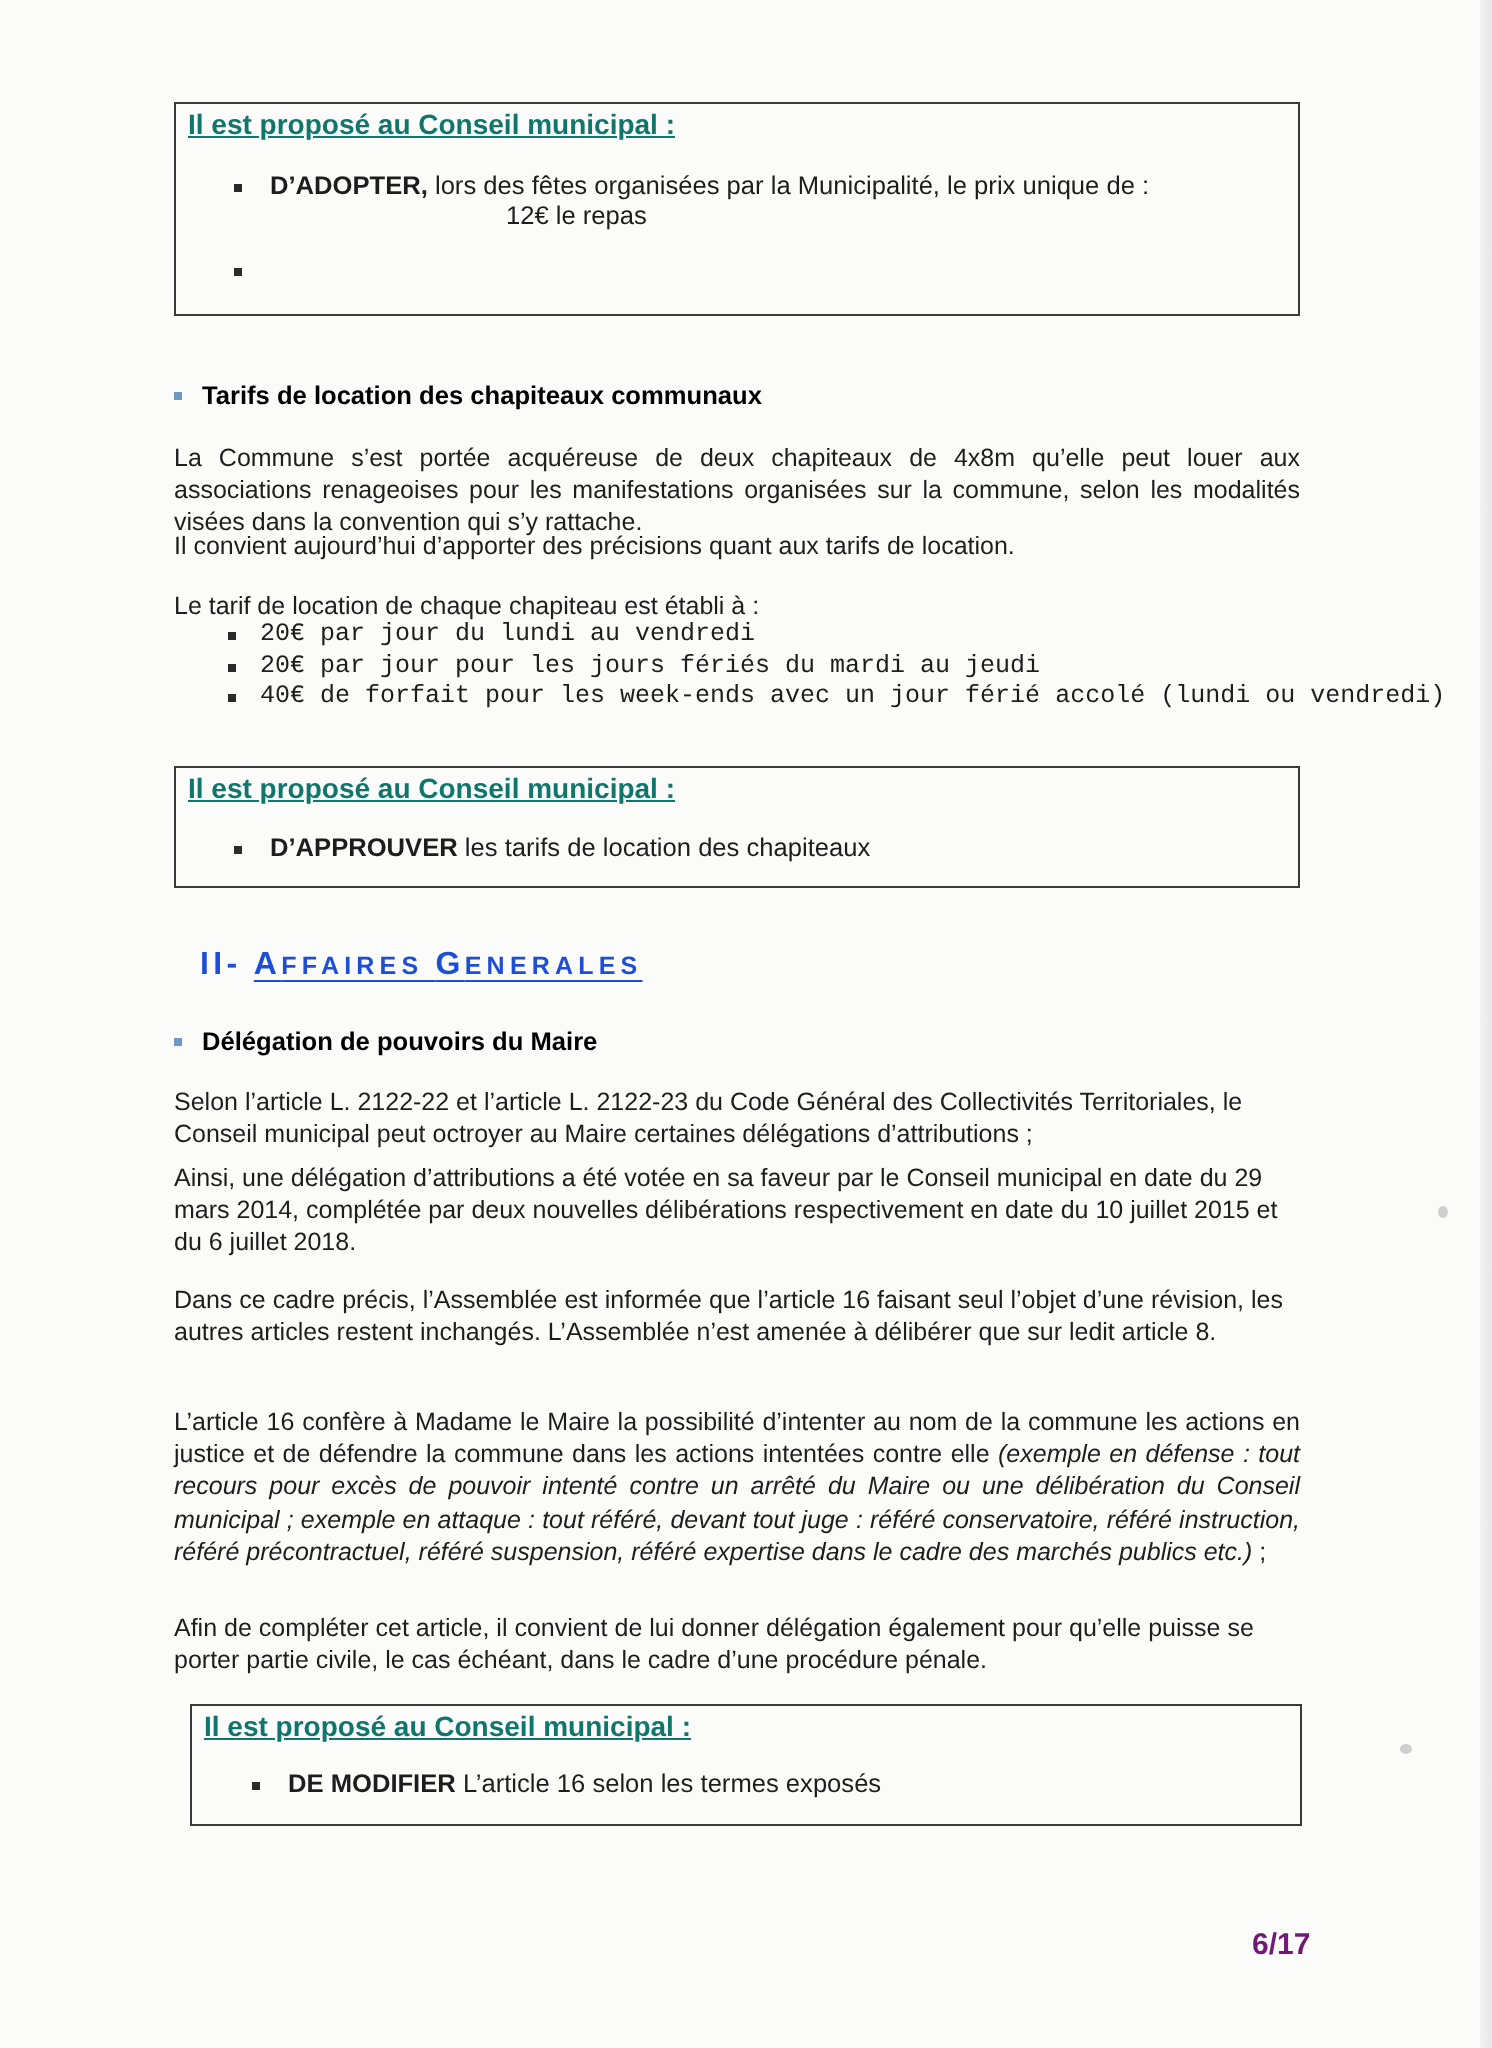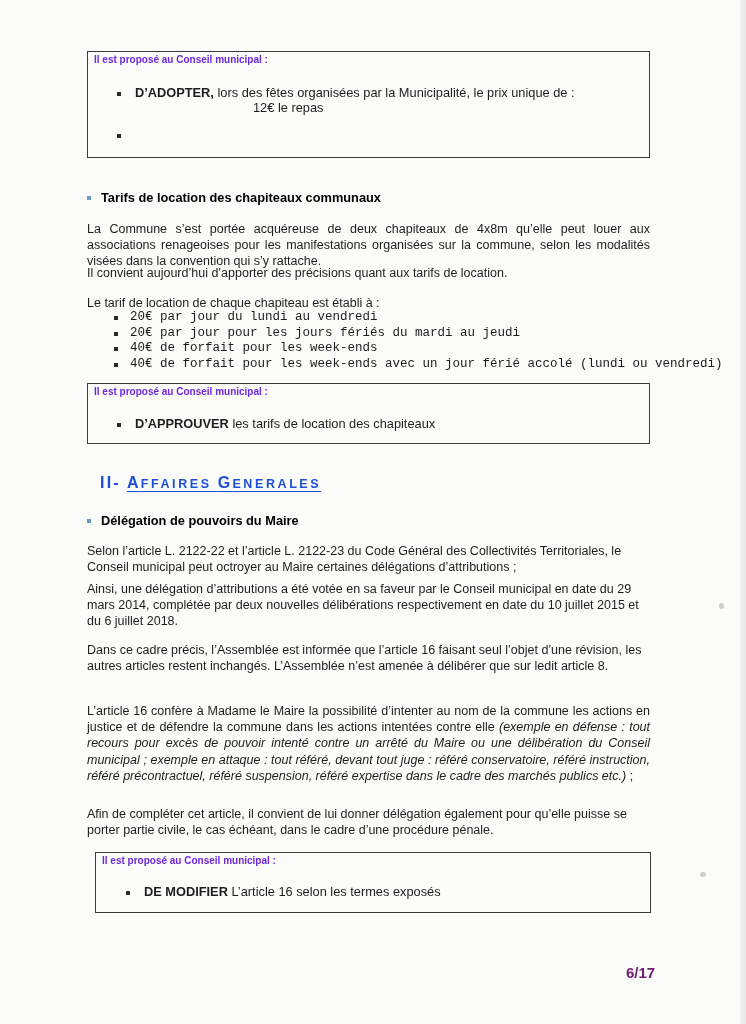--- a/index.html
+++ b/index.html
@@ -12,21 +12,21 @@
     .page-edge {
       position:absolute; right:0; top:0; width:6px; height:1024px;
       background:linear-gradient(to right,#f3f3f3,#e8e8e8);
     }
     .box {
       position:absolute; left:87px; border:1.3px solid #3a3a3a; background:transparent;
       box-sizing:border-box;
     }
     .box-title {
       position:absolute; left:6px; top:2px;
-      font-weight:bold; font-size:10px; color:#6d28d9;
+      font-weight:bold; text-decoration:underline; font-size:14px; color:#0f766e;
     }
     .bl {
       position:absolute; font-size:12.8px; white-space:nowrap; color:#1d1d1d;
     }
     .bl b { font-weight:bold; }
     .sq {
       position:absolute; width:4px; height:4px; background:#2a2a2a;
     }
     .para {
       position:absolute; left:87px; width:563px; font-size:12.5px; line-height:16.2px;
@@ -67,21 +67,20 @@
 
 <div class="sub-head" style="top:190px;"><span class="blsq"></span><span>Tarifs de location des chapiteaux communaux</span></div>
 
 <p class="para justify" style="top:221px;">La Commune s’est portée acquéreuse de deux chapiteaux de 4x8m qu’elle peut louer aux associations renageoises pour les manifestations organisées sur la commune, selon les modalités visées dans la convention qui s’y rattache.</p>
 <p class="para" style="top:265px;">Il convient aujourd’hui d’apporter des précisions quant aux tarifs de location.</p>
 
 <p class="para" style="top:295px;">Le tarif de location de chaque chapiteau est établi à :</p>
 <div class="rate-list" style="top:310px;font-family:Liberation Mono, monospace;">
   <div class="rate-item"><span class="sq"></span><span>20€ par jour du lundi au vendredi</span></div>
   <div class="rate-item"><span class="sq"></span><span>20€ par jour pour les jours fériés du mardi au jeudi</span></div>
-  <div class="rate-item"><span class="sq"></span><span>40€ de forfait pour les week-ends</span></div>
   <div class="rate-item"><span class="sq"></span><span>40€ de forfait pour les week-ends avec un jour férié accolé (lundi ou vendredi)</span></div>
 </div>
 
 <div class="box" style="top:383px; width:563px; height:61px;">
   <div class="box-title">Il est proposé au Conseil municipal :</div>
   <div class="sq" style="left:29px; top:39px;"></div>
   <div class="bl" style="left:47px; top:32px;"><b>D’APPROUVER</b><span> les tarifs de location des chapiteaux</span></div>
 </div>
 
 <div class="section-head">

